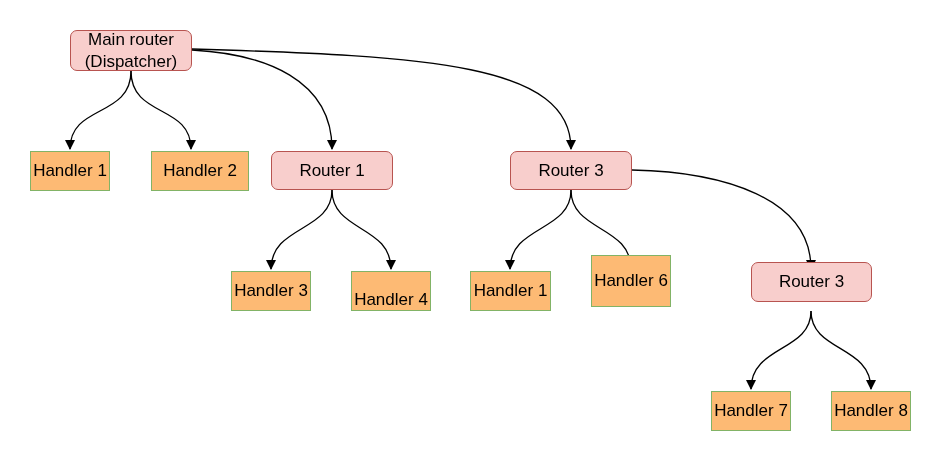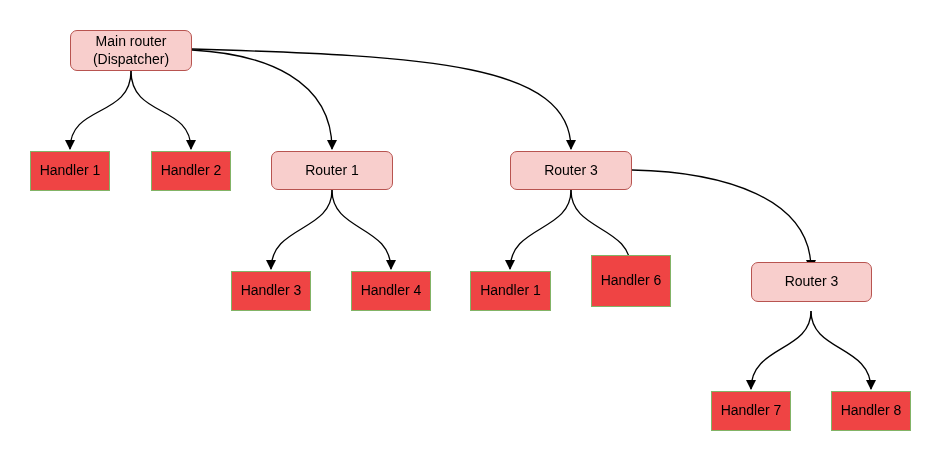--- a/index.html
+++ b/index.html
@@ -19,45 +19,45 @@
     width: 941px; height: 461px;
   }
 
   .node {
     position: absolute;
     box-sizing: border-box;
     display: flex;
     align-items: center;
     justify-content: center;
     text-align: center;
-    font-size: 14px;
+    font-size: 17px;
     line-height: 1.25;
     color: #000000;
     white-space: pre-line;
   }
 
   .router {
     background: #f8cecc;
     border: 1px solid #b85450;
     border-radius: 7px;
   }
 
   .handler {
-    background: #ef4444;
+    background: #fdba74;
     border: 1px solid #82b366;
   }
 
   
   #n-main     { left: 70px;  top: 30px;  width: 122px; height: 41px; }
   #n-handler1 { left: 30px;  top: 151px; width: 80px;  height: 40px; }
-  #n-handler2 { left: 151px; top: 151px; width: 80px;  height: 40px; }
+  #n-handler2 { left: 151px; top: 151px; width: 98px;  height: 40px; }
   #n-router1  { left: 271px; top: 151px; width: 122px; height: 39px; }
   #n-router2  { left: 510px; top: 151px; width: 122px; height: 39px; }
   #n-handler3 { left: 231px; top: 271px; width: 80px;  height: 40px; }
-  #n-handler4 { left: 351px; top: 271px; width: 80px;  height: 40px; }
+  #n-handler4 { left: 351px; top: 271px; width: 80px;  height: 40px; align-items: flex-end; }
   #n-handler5 { left: 470px; top: 271px; width: 81px;  height: 40px; }
   #n-handler6 { left: 591px; top: 255px; width: 80px;  height: 52px; }
   #n-router3  { left: 751px; top: 262px; width: 121px; height: 40px; }
   #n-handler7 { left: 711px; top: 391px; width: 80px;  height: 40px; }
   #n-handler8 { left: 831px; top: 391px; width: 80px;  height: 40px; }
 
   .edge {
     fill: none;
     stroke: #000000;
     stroke-width: 1.3;

